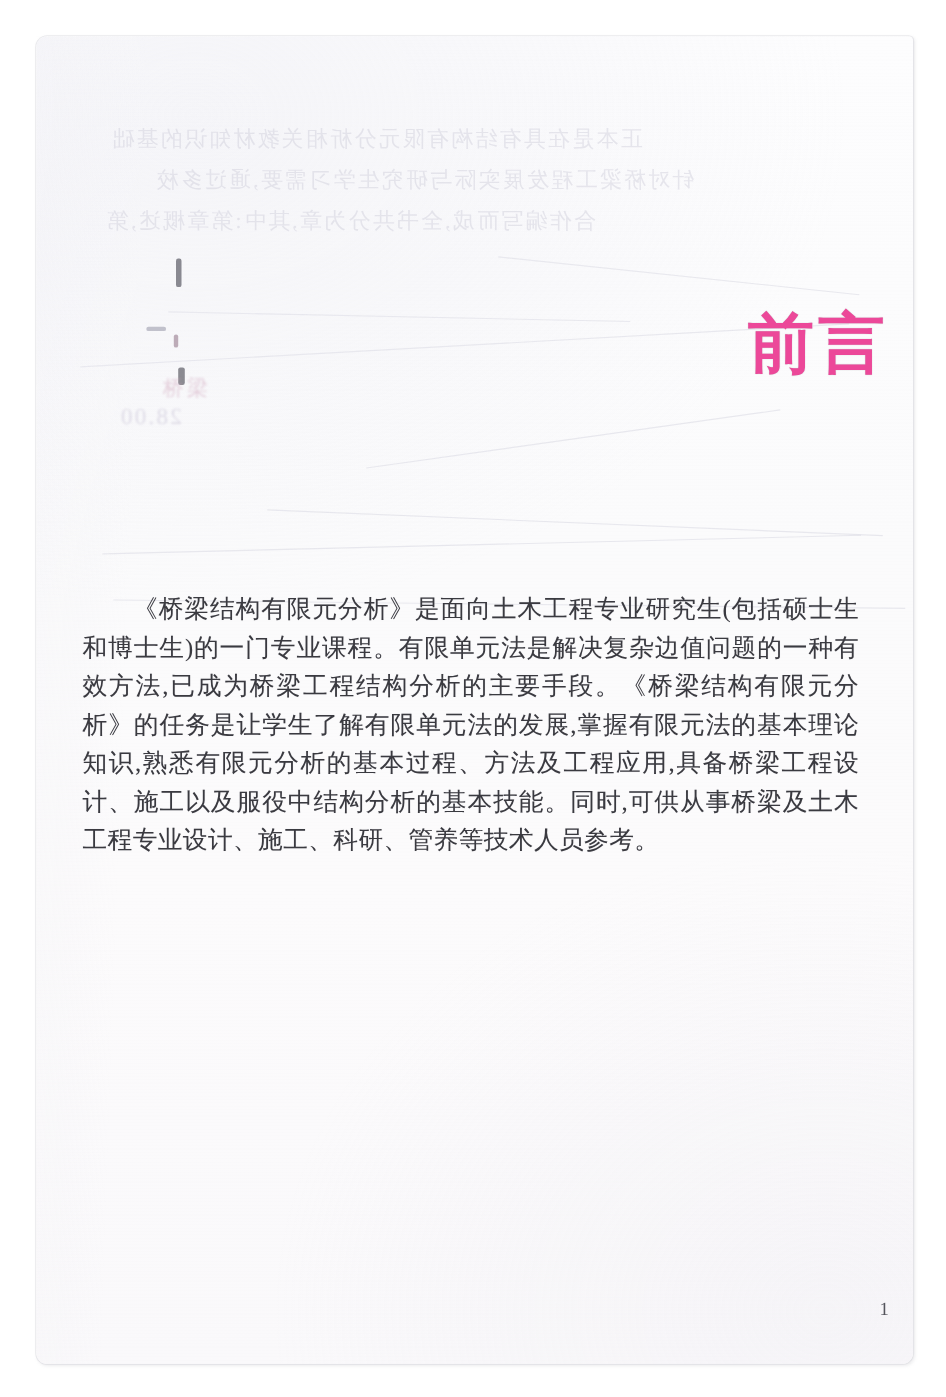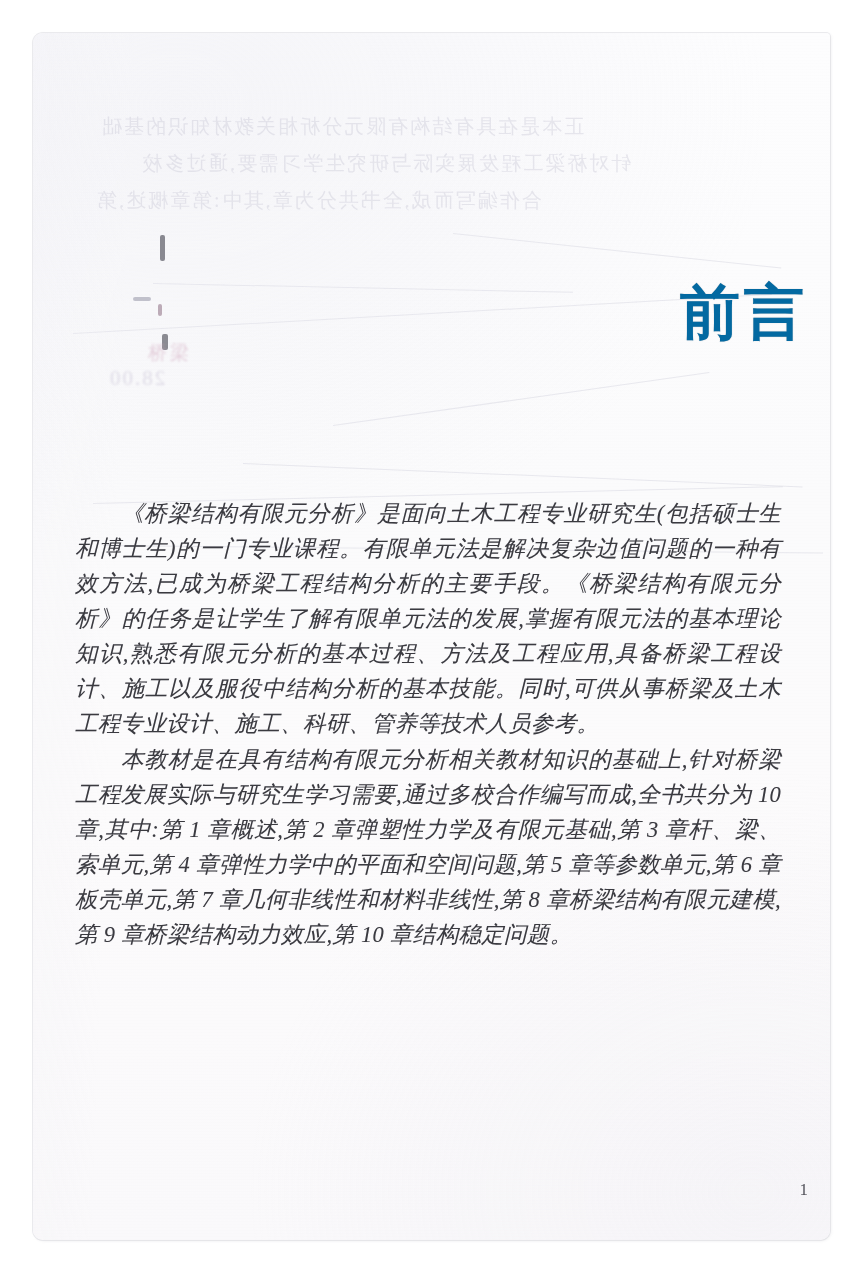--- a/index.html
+++ b/index.html
@@ -121,33 +121,32 @@
   .cr7 { left: 70px;  top: 512px; width: 720px; transform: rotate(.6deg); }
 
   
   .doc-title {
     position: absolute;
     right: 52px;
     top: 243px;
     font-size: 60px;
     line-height: 1;
     font-weight: 700;
-    color: #0369a1;
+    color: #ec4899;
     letter-spacing: 4px;
     font-family: "Liberation Serif", "DejaVu Serif", serif;
     text-shadow: 0 0 1px rgba(60,60,70,.35);
   }
 
   
   .body-col {
     position: absolute;
     left: 75px;
-    top: 496px;
+    top: 536px;
     width: 706px;
-    font-style: italic;
   }
 
   .para {
     margin: 0 0 1px 0;
     font-size: 22.5px;
     line-height: 35px;
     color: #3a3a40;
     text-align: justify;
     text-justify: inter-character;
     text-indent: 46px;
@@ -204,18 +203,17 @@
   <div class="smudge sm2"></div>
   <div class="smudge sm3"></div>
 
   <div class="ghost-pink">桥梁</div>
   <div class="ghost-num">28.00</div>
 
   <h1 class="doc-title">前言</h1>
 
   <div class="body-col">
     <p class="para">《桥梁结构有限元分析》是面向土木工程专业研究生(包括硕士生和博士生)的一门专业课程。有限单元法是解决复杂边值问题的一种有效方法,已成为桥梁工程结构分析的主要手段。《桥梁结构有限元分析》的任务是让学生了解有限单元法的发展,掌握有限元法的基本理论知识,熟悉有限元分析的基本过程、方法及工程应用,具备桥梁工程设计、施工以及服役中结构分析的基本技能。同时,可供从事桥梁及土木工程专业设计、施工、科研、管养等技术人员参考。</p>
-    <p class="para">本教材是在具有结构有限元分析相关教材知识的基础上,针对桥梁工程发展实际与研究生学习需要,通过多校合作编写而成,全书共分为 10 章,其中:第 1 章概述,第 2 章弹塑性力学及有限元基础,第 3 章杆、梁、索单元,第 4 章弹性力学中的平面和空间问题,第 5 章等参数单元,第 6 章板壳单元,第 7 章几何非线性和材料非线性,第 8 章桥梁结构有限元建模,第 9 章桥梁结构动力效应,第 10 章结构稳定问题。</p>
   </div>
 
   <div class="page-number">1</div>
 
 </div>
 
 </body></html>

